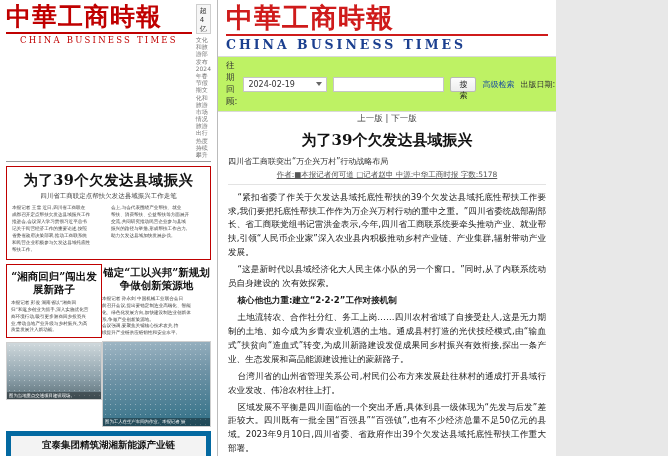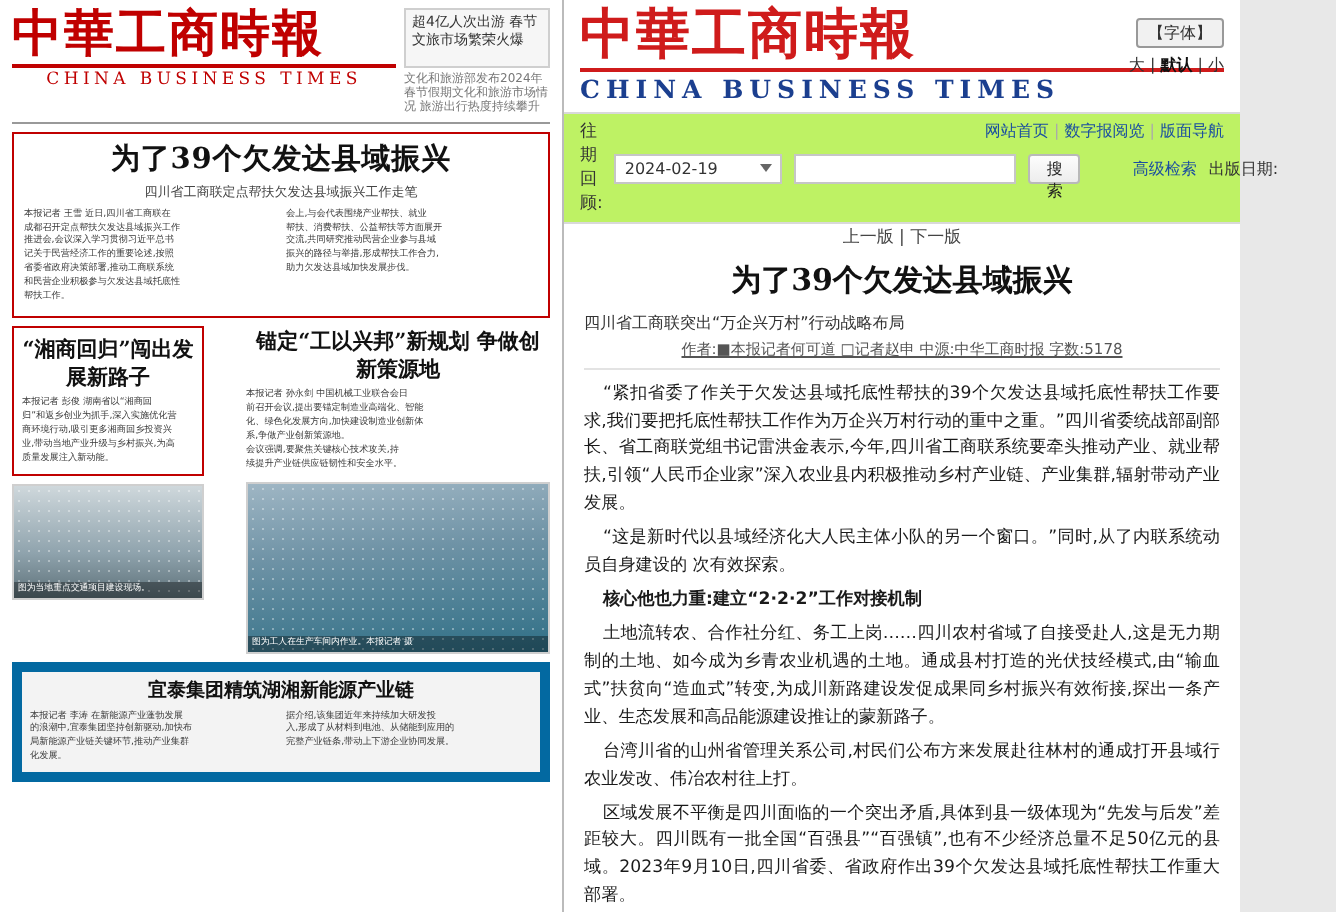--- a/index.html
+++ b/index.html
@@ -3,21 +3,21 @@
 <meta charset="utf-8">
 <style>
   * { box-sizing: border-box; }
   html, body { margin:0; padding:0; }
   body {
     width: 668px; height: 456px;
     background:#e8e8e8;
     font-family: "DejaVu Sans", "Liberation Sans", sans-serif;
     overflow: hidden;
   }
-  .app { display:flex; width:620px; height:456px; }
+  .app { display:flex; width:556px; height:456px; }
 
   
   .paper-pane {
     width:330px; height:456px; background:#fff;
     position:relative; overflow:hidden;
     border-right:1px solid #bbb;
   }
   .paper-inner { padding:4px 6px 0 6px; }
 
   .masthead { display:flex; align-items:flex-start; gap:4px; }
@@ -48,21 +48,21 @@
     font-family:"DejaVu Serif","Liberation Serif",serif;
     font-weight:bold; font-size:14.5px; color:#111; text-align:center;
     line-height:1.25; letter-spacing:0.4px;
   }
   .lead-sub { font-size:6.5px; color:#444; text-align:center; margin-top:3px; }
   .lead-cols { display:flex; gap:5px; margin-top:4px; }
   .lead-col { flex:1; }
   .tiny-text { font-size:4.6px; line-height:1.5; color:#3a3a3a; text-align:justify; }
   .tiny-text span { display:block; }
 
-  .mid-row { display:flex; gap:21px; }
+  .mid-row { display:flex; gap:0; }
   .col-a { width:96px; }
   .col-b { flex:1; }
 
   .vhead {
     font-family:"DejaVu Serif","Liberation Serif",serif;
     font-weight:bold; font-size:10.5px; color:#111; line-height:1.3;
     text-align:center; margin:2px 0 3px 0;
   }
   .boxed-red { border:1.2px solid #c00000; padding:3px 4px; margin-bottom:4px; }
 
@@ -141,21 +141,21 @@
   .r-input {
     flex:1; border:1px solid #c6c6c6; background:#fff; height:15px;
     font-size:8px; padding:0 4px; color:#333;
     font-family:"DejaVu Sans","Liberation Sans",sans-serif;
   }
   .r-btn {
     border:1px solid #b9b9b9; background:linear-gradient(#fdfdfd,#ededed);
     font-size:8px; padding:1px 8px; height:15px; color:#222; cursor:pointer;
     border-radius:2px;
   }
-  .r-link-sm { font-size:8px; color:#1b4fa0; cursor:pointer; white-space:nowrap;margin-left:20px; }
+  .r-link-sm { font-size:8px; color:#1b4fa0; cursor:pointer; white-space:nowrap; }
   .r-date-right { font-size:8px; color:#333; white-space:nowrap; }
 
   .r-meta {
     display:flex; justify-content:space-between; align-items:center;
     padding:4px 8px 0 8px; font-size:8.5px; color:#333;
   }
   .r-meta .right { color:#333; }
   .r-pagebar {
     text-align:center; font-size:8.5px; color:#444; padding:1px 0 3px 0;
   }
@@ -286,37 +286,20 @@
   </div>
 
   <div class="reader">
 
     <div class="r-head">
       <div class="r-title">中華工商時報</div>
       <div class="r-rule"></div>
       <div class="r-en">CHINA BUSINESS TIMES</div>
     </div>
 
-    <div class="r-topright">
-      <div class="r-badge">【字体】</div>
-      <div class="r-fontsize">
-        <span>大</span>
-        <span class="sep">|</span>
-        <b>默认</b>
-        <span class="sep">|</span>
-        <span>小</span>
-      </div>
-      <div class="r-links">
-        <span>网站首页</span>
-        <span class="sep"> | </span>
-        <span>数字报阅览</span>
-        <span class="sep"> | </span>
-        <span>版面导航</span>
-      </div>
-    </div>
 
     <div class="r-toolbar">
       <span>往期回顾:</span>
       <div class="r-select">
         <span>2024-02-19</span>
         <span class="caret"></span>
       </div>
       <input class="r-input" value="" placeholder="" style="">
       <button class="r-btn">搜 索</button>
       <span class="r-link-sm">高级检索</span>

